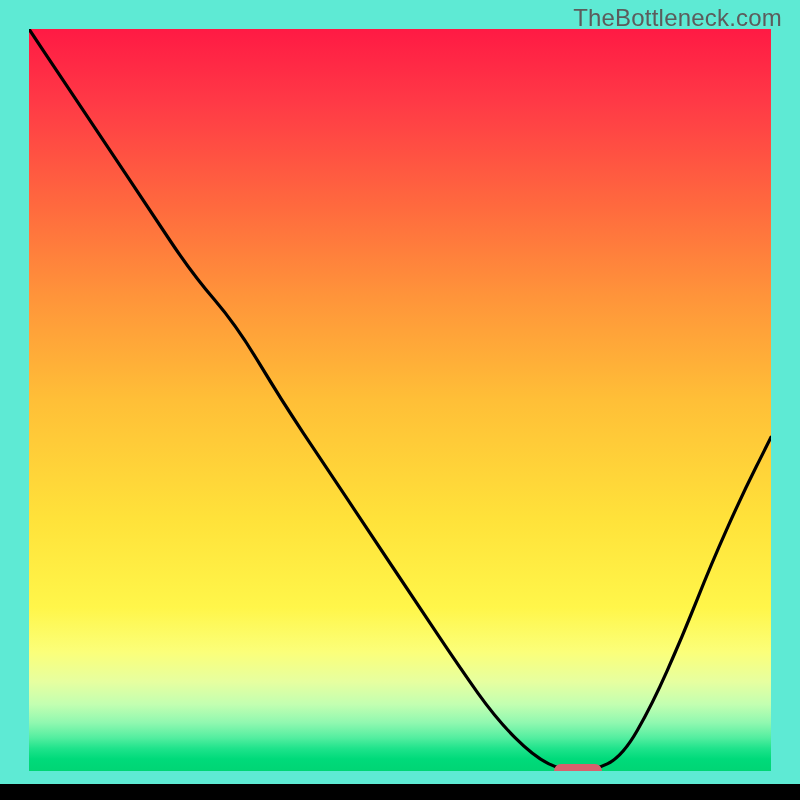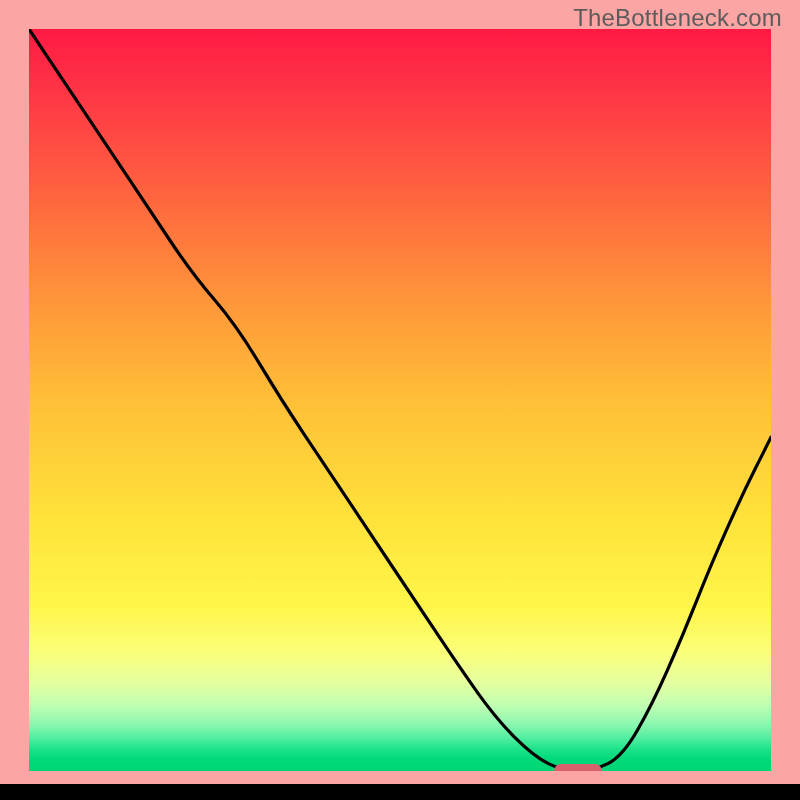--- a/index.html
+++ b/index.html
@@ -10,21 +10,21 @@
     background: #000;
     overflow: hidden;
     font-family: Arial, Helvetica, sans-serif;
   }
   .frame {
     position: absolute;
     left: 0;
     top: 0;
     width: 800px;
     height: 784px;
-    background: #fca5a5;
+    background: #5eead4;
   }
   .plot-area {
     position: absolute;
     left: 29px;
     top: 29px;
     width: 742px;
     height: 742px;
     overflow: hidden;
   }
   .gradient {

